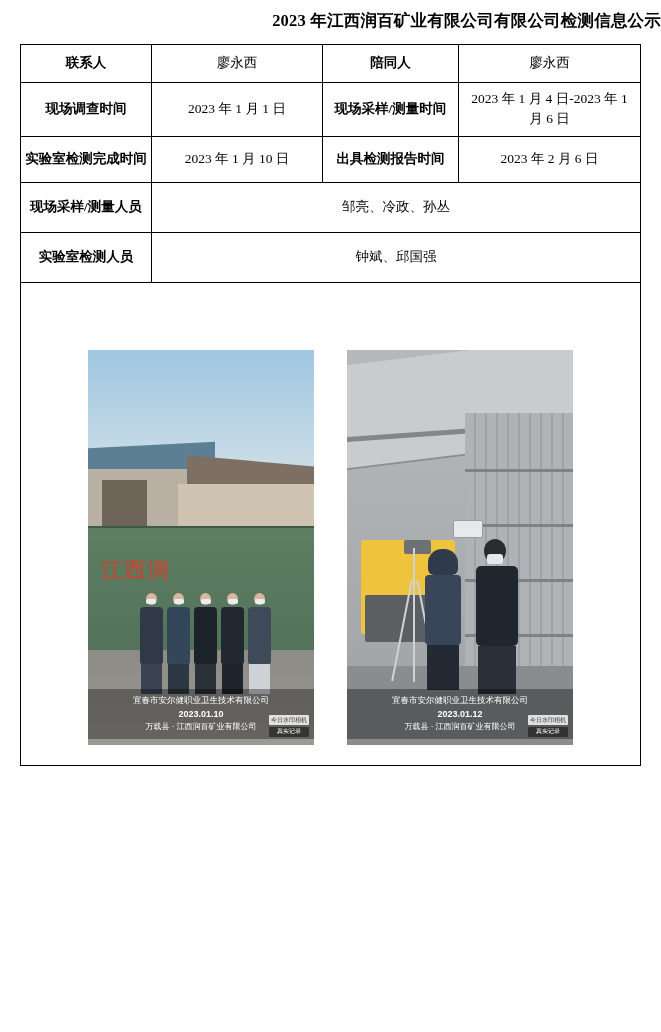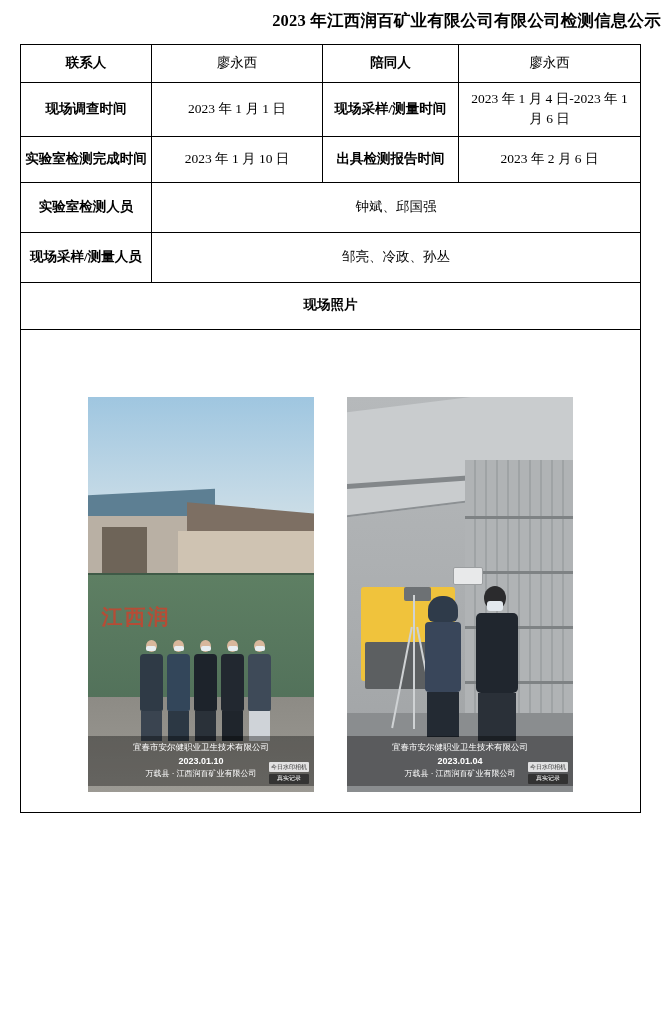--- a/index.html
+++ b/index.html
@@ -291,29 +291,26 @@
         <td class="label2">现场采样/测量时间</td>
         <td class="nowrap-br">2023 年 1 月 4 日-2023 年 1 月 6 日</td>
       </tr>
       <tr class="h-mid">
         <td class="label">实验室检测完成时间</td>
         <td>2023 年 1 月 10 日</td>
         <td class="label2">出具检测报告时间</td>
         <td>2023 年 2 月 6 日</td>
       </tr>
       <tr class="h-row">
+        <td class="label">现场采样/测量人员</td>
+        <td colspan="3">邹亮、冷政、孙丛</td>
+      </tr>
+      <tr class="h-row">
         <td class="label">实验室检测人员</td>
         <td colspan="3">钟斌、邱国强</td>
-      </tr>
-      <tr class="h-row">
-        <td class="label">现场采样/测量人员</td>
-        <td colspan="3">邹亮、冷政、孙丛</td>
-      </tr>
-      <tr>
-        <td colspan="4" class="photos-header">现场照片</td>
       </tr>
       <tr>
         <td colspan="4" class="photos-cell">
           <div class="photos-wrap">
 
             <div class="photo">
               <div class="p1-sky"></div>
               <div class="p1-roofblue"></div>
               <div class="p1-bldg"></div>
               <div class="p1-bldg-dark"></div>
@@ -392,21 +389,21 @@
               <div class="p2-p2">
                 <div class="head"></div>
                 <div class="face"></div>
                 <div class="torso"></div>
                 <div class="legs"></div>
               </div>
               <div class="p2-device"></div>
               <div class="wm">
                 <div class="wm-band">
                   <div class="wm-line1">宜春市安尔健职业卫生技术有限公司</div>
-                  <div class="wm-date">2023.01.04</div>
+                  <div class="wm-date">2023.01.12</div>
                   <div class="wm-line3">万载县 · 江西润百矿业有限公司</div>
                 </div>
                 <div class="wm-right">
                   <div class="wm-badge">今日水印相机</div>
                   <div class="wm-badge2">真实记录</div>
                 </div>
               </div>
             </div>
 
           </div>

